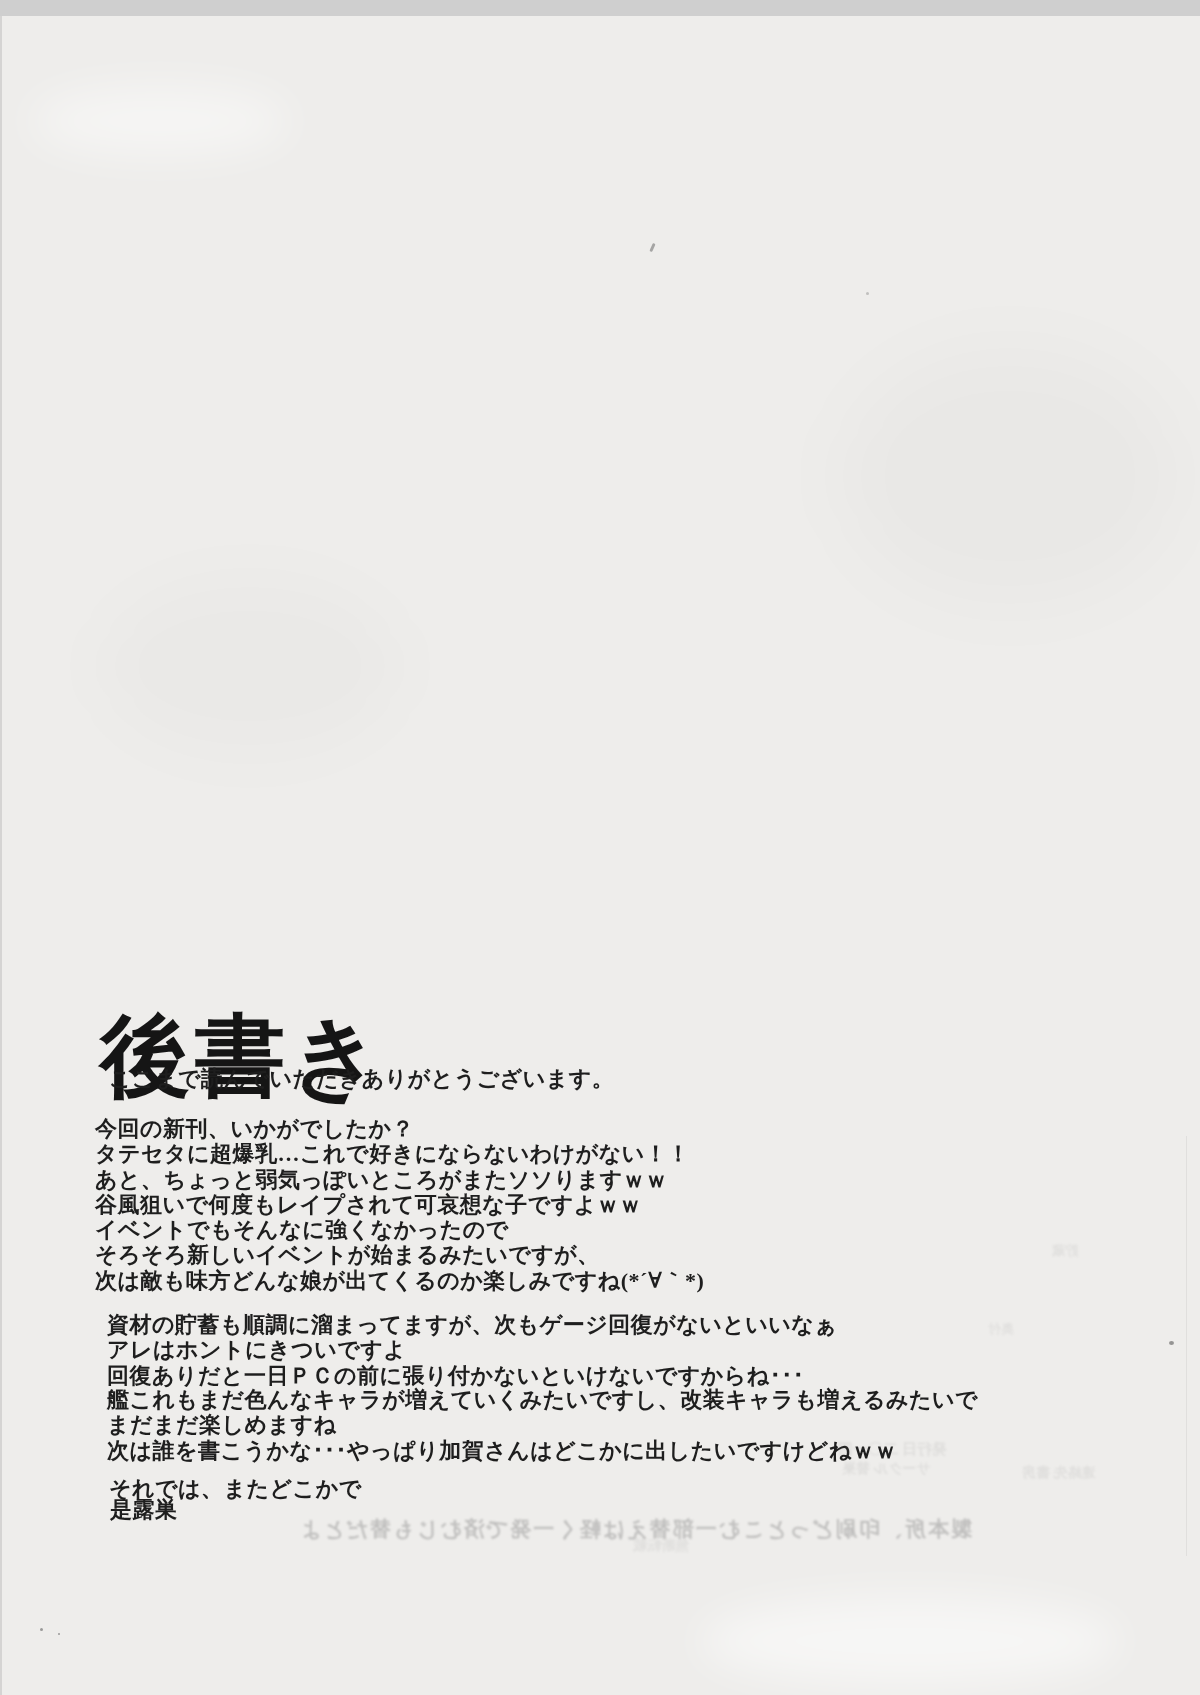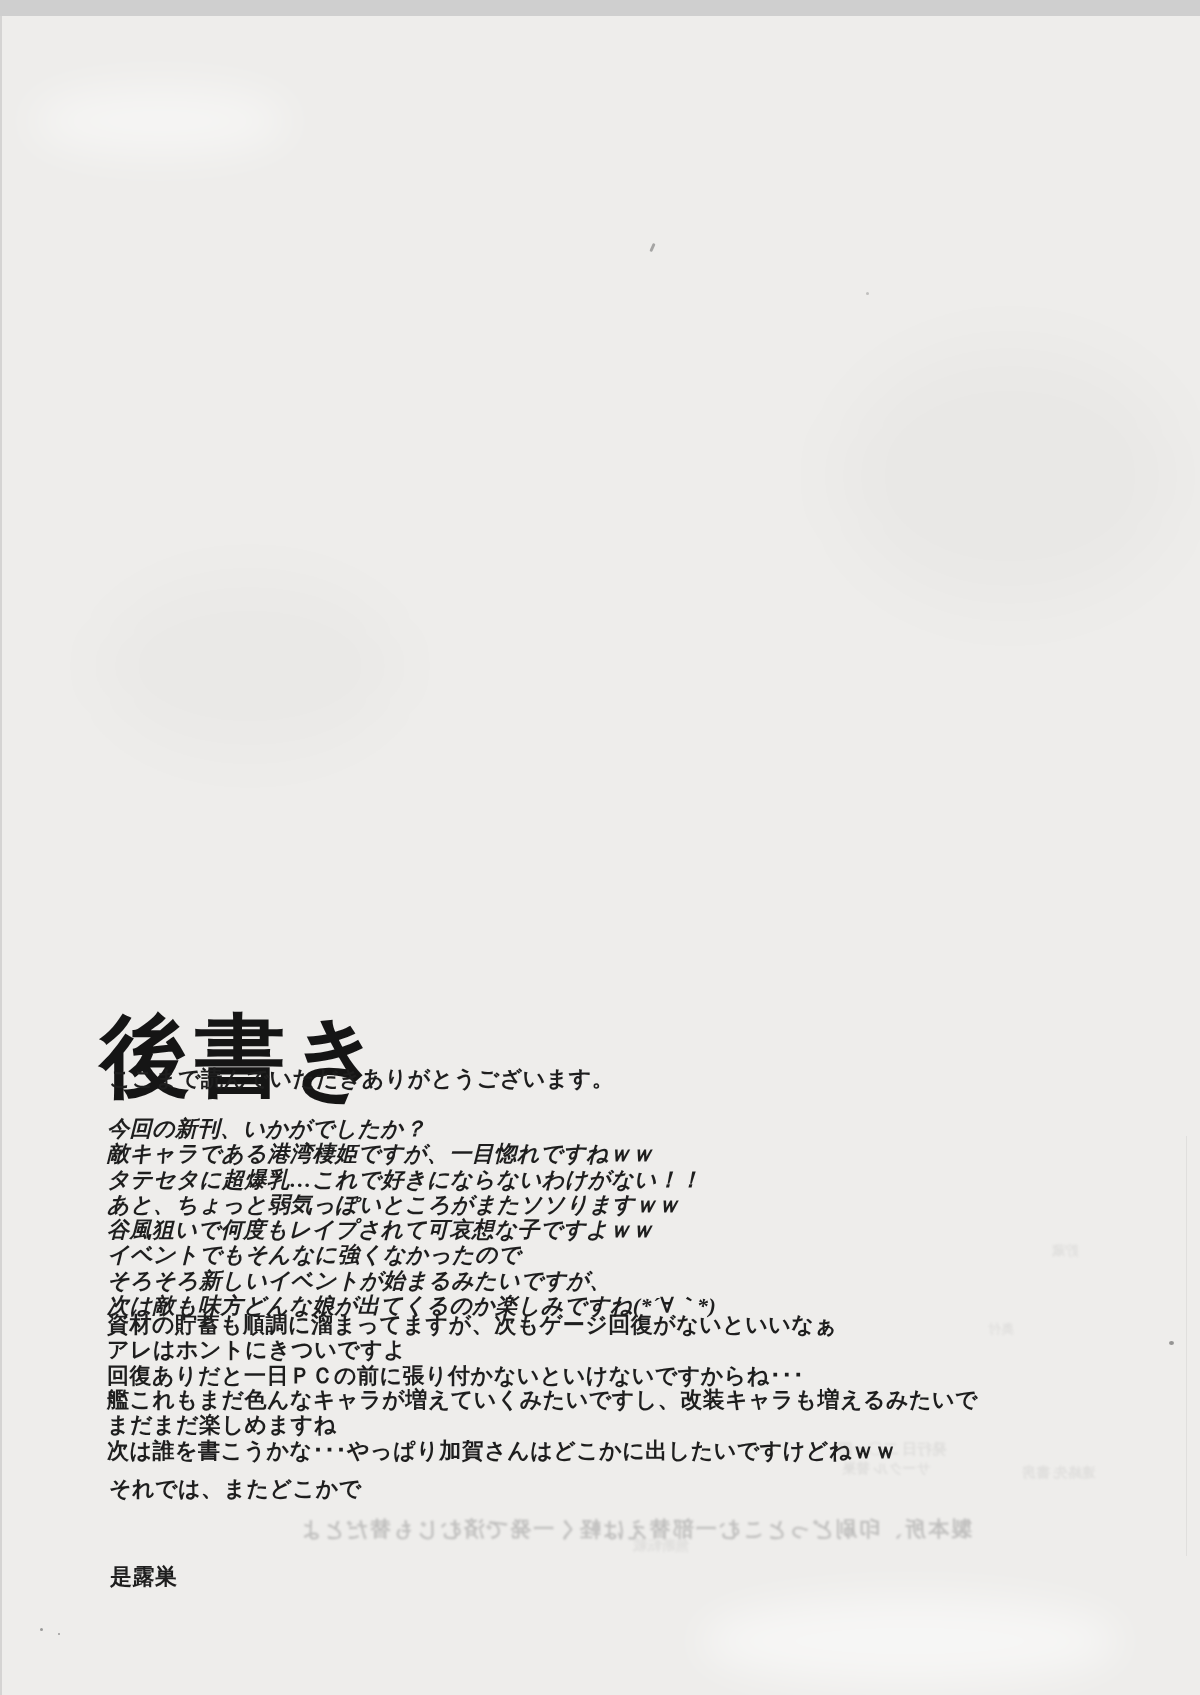--- a/index.html
+++ b/index.html
@@ -24,25 +24,25 @@
   .title{
     position:absolute;left:100px;top:928px;
     font-family:"Liberation Sans","DejaVu Sans",sans-serif;
     font-weight:700;
     font-size:90px;line-height:104px;
     letter-spacing:5px;
     color:#151515;
   }
   .bodytext{font-size:22px;line-height:25.3px;letter-spacing:.5px;font-weight:600;color:#1e1e1e;white-space:nowrap;}
   .greeting{position:absolute;left:109px;top:1050px;}
-  .para1{position:absolute;left:107px;top:1100px;font-style:italic;}
+  .para1{position:absolute;left:95px;top:1100px;}
   .para2{position:absolute;left:107px;top:1296px;}
   .para3{position:absolute;left:107px;top:1371px;}
   .closing{position:absolute;left:109px;top:1460px;}
-  .author{position:absolute;left:110px;top:1548px;}
+  .author{position:absolute;left:110px;top:1481px;}
 
   
   .bleed{
     position:absolute;
     transform:scaleX(-1);
     filter:blur(1.3px);
     color:#7f7f7f;
     font-family:"Liberation Serif","DejaVu Serif",serif;
     font-weight:700;
     white-space:nowrap;
@@ -79,21 +79,20 @@
   <div class="shade shade-light-b"></div>
   <div class="left-edge"></div>
   <div class="crease"></div>
 
   <h1 class="title">後書き</h1>
 
   <div class="bodytext greeting">ここまで読んでいただきありがとうございます。</div>
 
   <div class="bodytext para1">
     <div>今回の新刊、いかがでしたか？</div>
-    <div>敵キャラである港湾棲姫ですが、一目惚れですねｗｗ</div>
     <div>タテセタに超爆乳…これで好きにならないわけがない！！</div>
     <div>あと、ちょっと弱気っぽいところがまたソソりますｗｗ</div>
     <div>谷風狙いで何度もレイプされて可哀想な子ですよｗｗ</div>
     <div>イベントでもそんなに強くなかったので</div>
     <div>そろそろ新しいイベントが始まるみたいですが、</div>
     <div>次は敵も味方どんな娘が出てくるのか楽しみですね(*´∀｀*)</div>
   </div>
 
   <div class="bodytext para2">
     <div>資材の貯蓄も順調に溜まってますが、次もゲージ回復がないといいなぁ</div>

